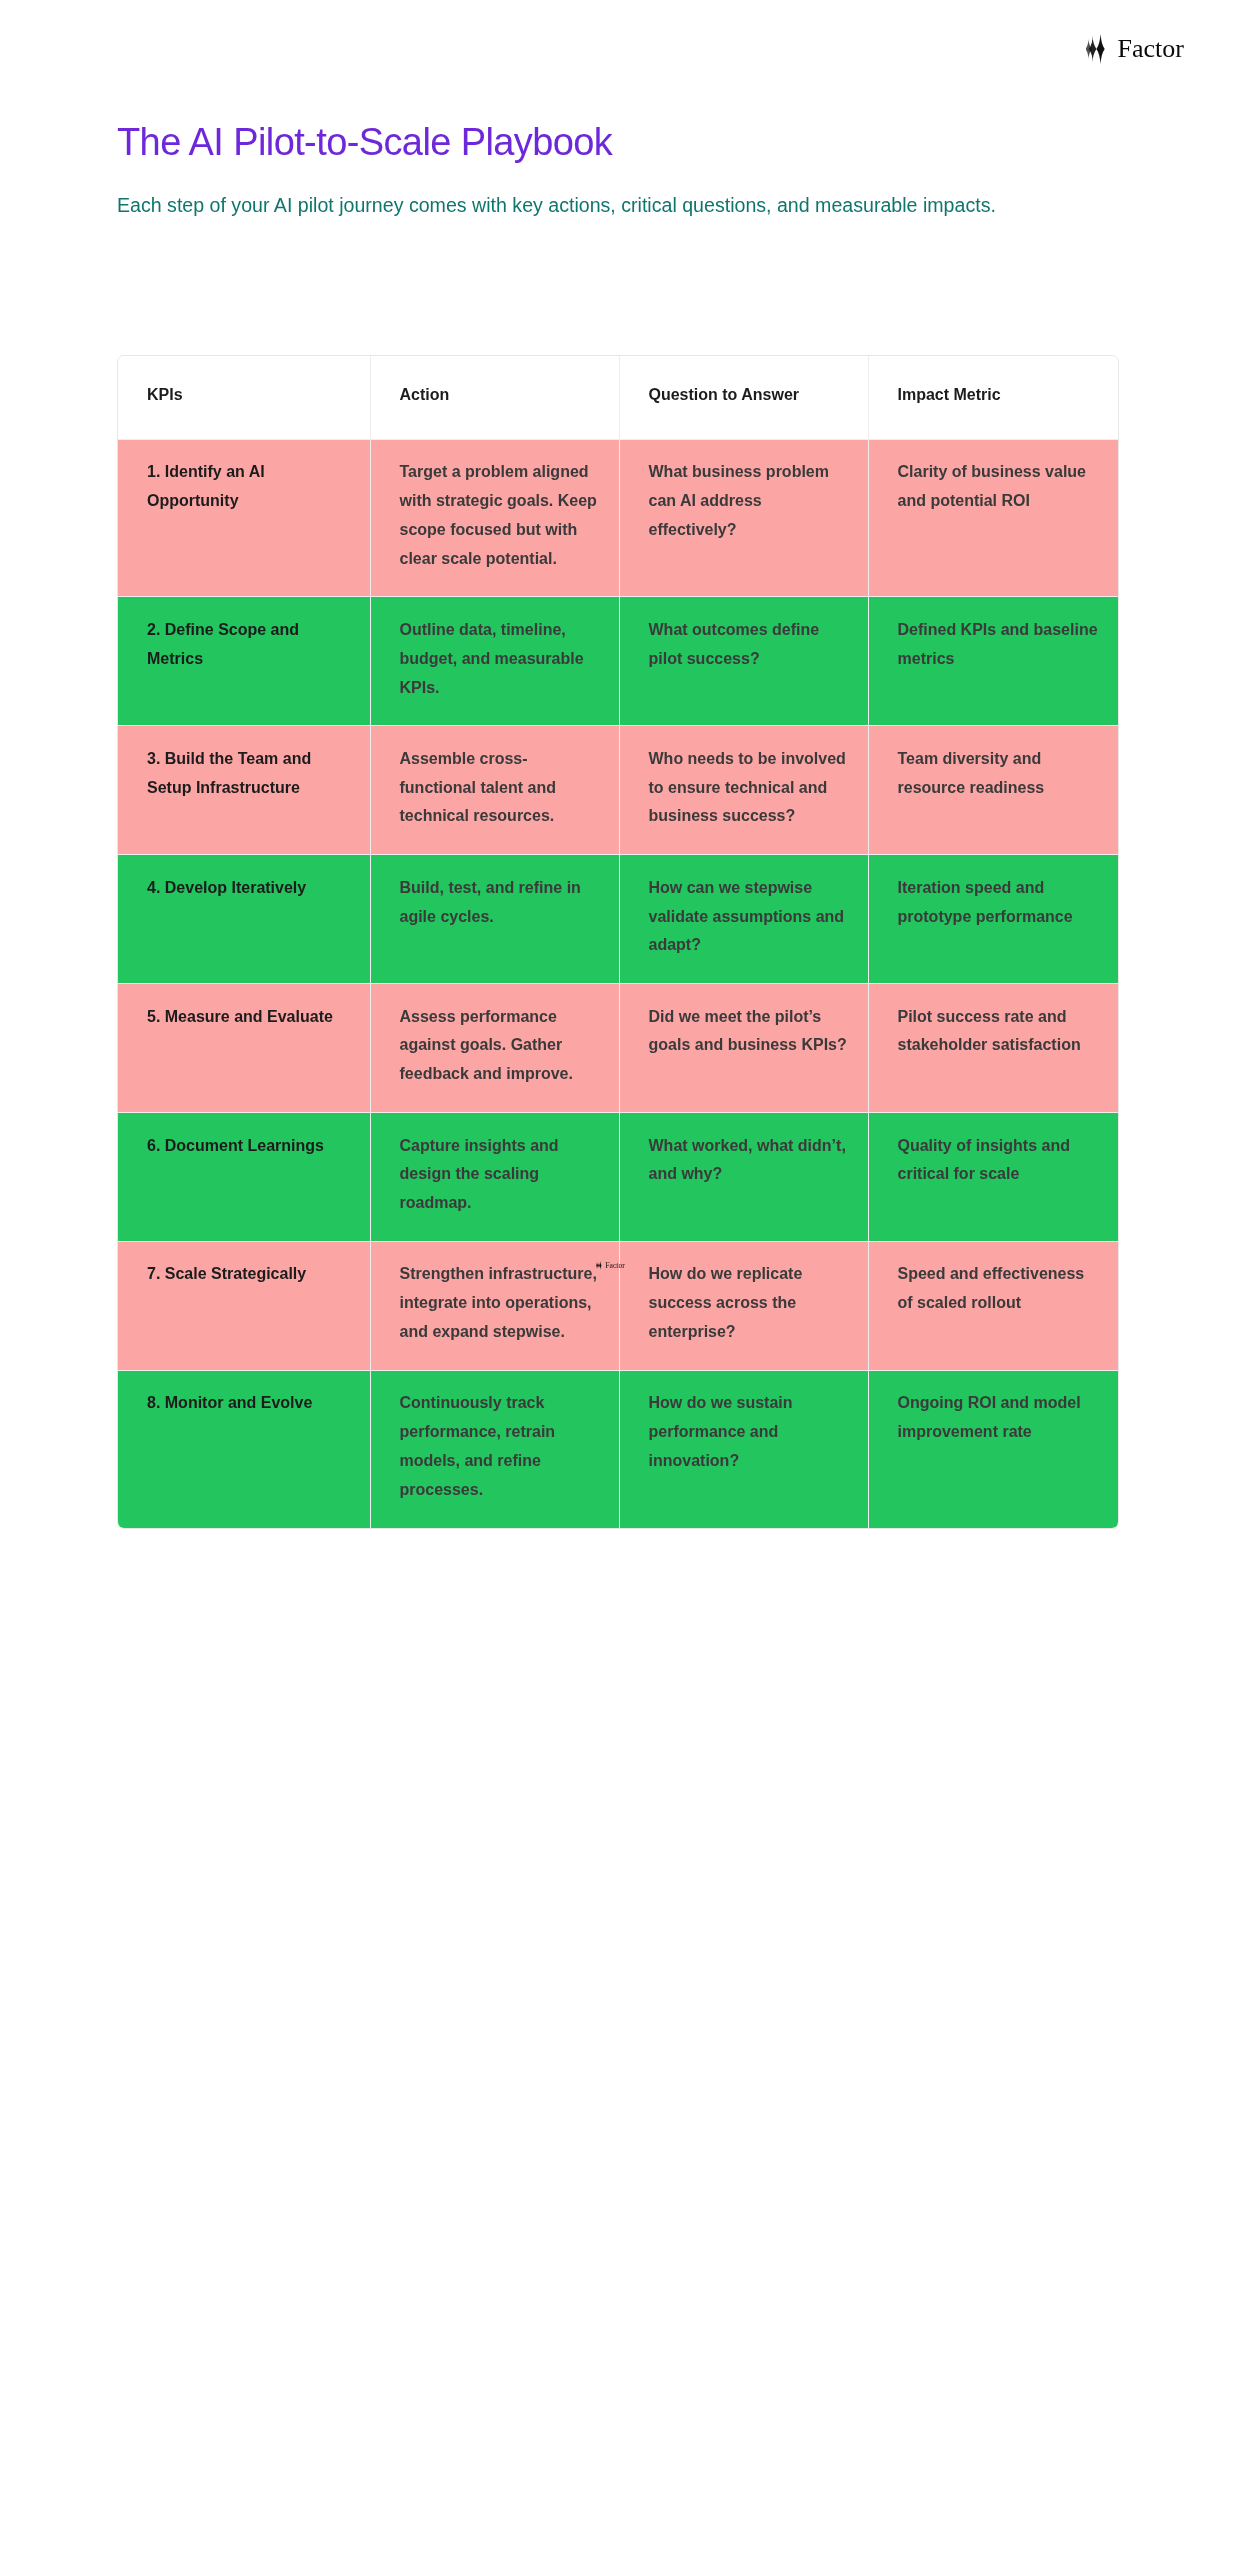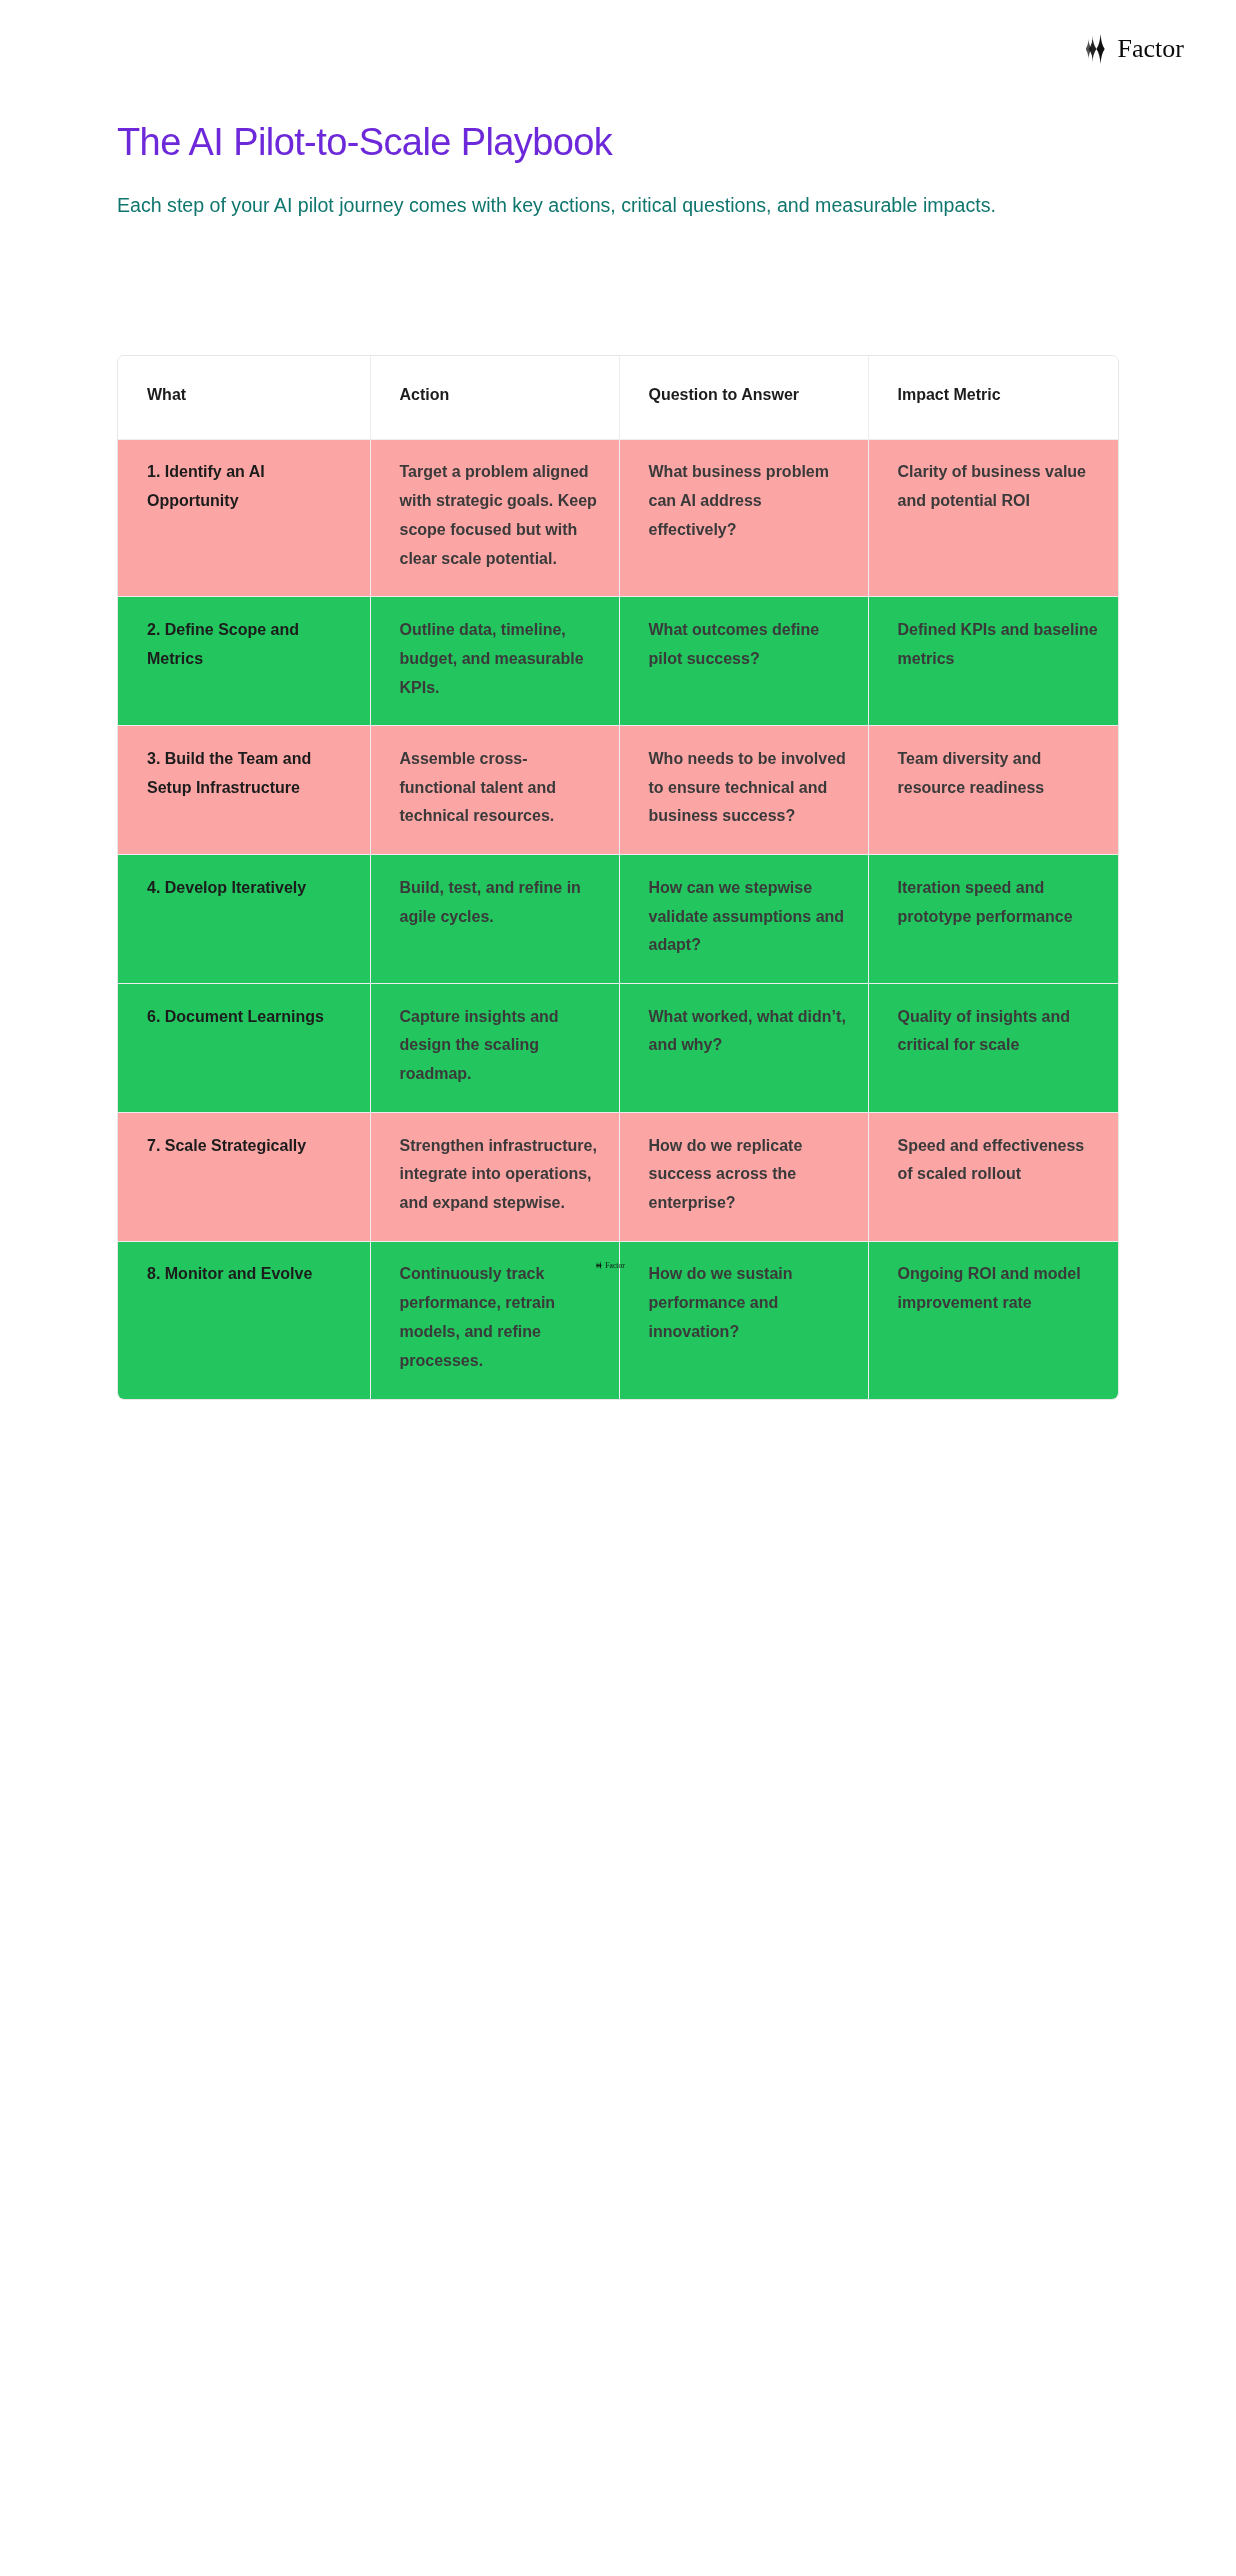--- a/index.html
+++ b/index.html
@@ -149,21 +149,21 @@
 <div class="table-card">
   <table class="playbook">
     <colgroup>
       <col class="c1">
         <col class="c2">
         <col class="c3">
         <col class="c4">
     </colgroup>
     <thead>
       <tr>
-        <th class="col-step">What</th>
+        <th class="col-step">KPIs</th>
         <th>Action</th>
         <th>Question to Answer</th>
         <th>Impact Metric</th>
       </tr>
     </thead>
     <tbody>
       <tr class="zebra">
         <td class="step-cell">1. Identify an AI Opportunity</td>
         <td>Target a problem aligned with strategic goals. Keep scope focused but with clear scale potential.</td>
         <td>What business problem can AI address effectively?</td>
@@ -179,20 +179,26 @@
         <td class="step-cell">3. Build the Team and Setup Infrastructure</td>
         <td>Assemble cross-functional talent and technical resources.</td>
         <td>Who needs to be involved to ensure technical and business success?</td>
         <td>Team diversity and resource readiness</td>
       </tr>
       <tr class="plain">
         <td class="step-cell">4. Develop Iteratively</td>
         <td>Build, test, and refine in agile cycles.</td>
         <td>How can we stepwise validate assumptions and adapt?</td>
         <td>Iteration speed and prototype performance</td>
+      </tr>
+      <tr class="zebra">
+        <td class="step-cell">5. Measure and Evaluate</td>
+        <td>Assess performance against goals. Gather feedback and improve.</td>
+        <td>Did we meet the pilot’s goals and business KPIs?</td>
+        <td>Pilot success rate and stakeholder satisfaction</td>
       </tr>
       <tr class="plain">
         <td class="step-cell">6. Document Learnings</td>
         <td>Capture insights and design the scaling roadmap.</td>
         <td>What worked, what didn’t, and why?</td>
         <td>Quality of insights and critical for scale</td>
       </tr>
       <tr class="zebra">
         <td class="step-cell">7. Scale Strategically</td>
         <td>Strengthen infrastructure, integrate into operations, and expand stepwise.</td>

